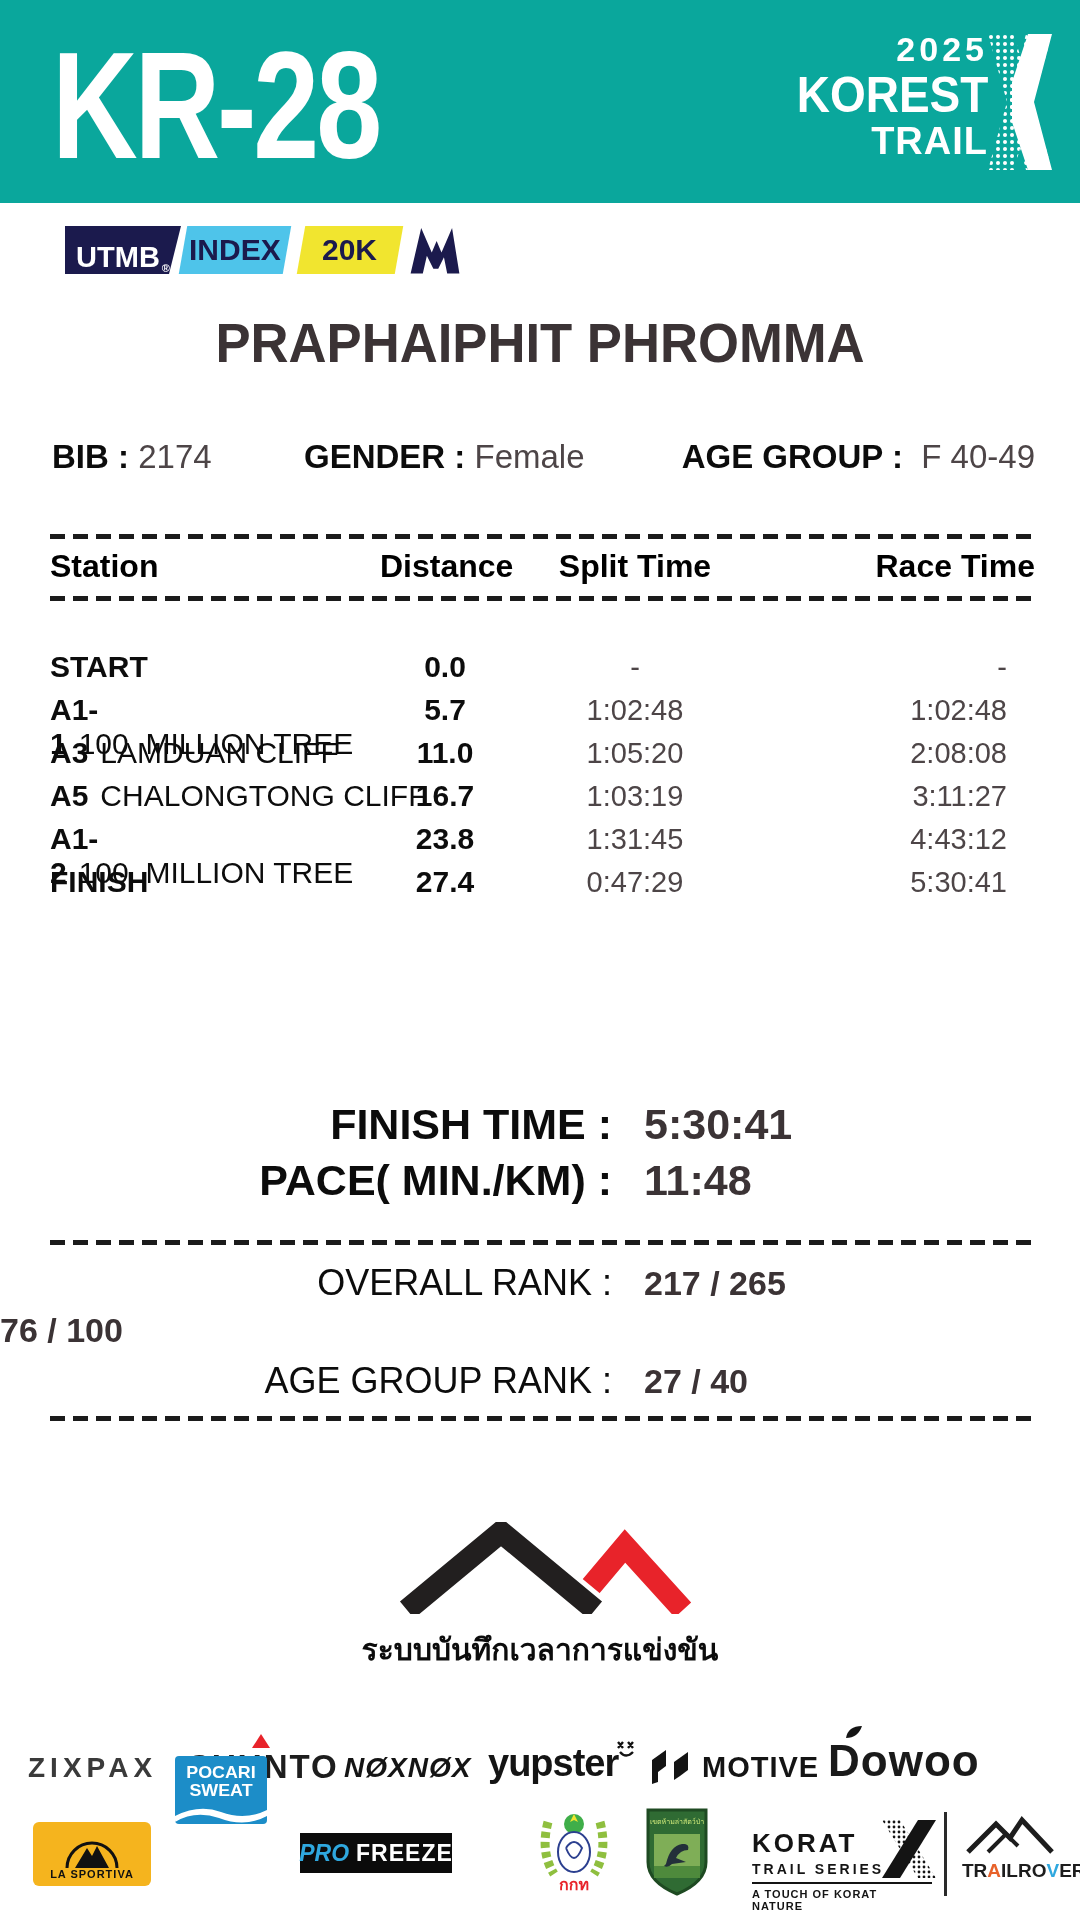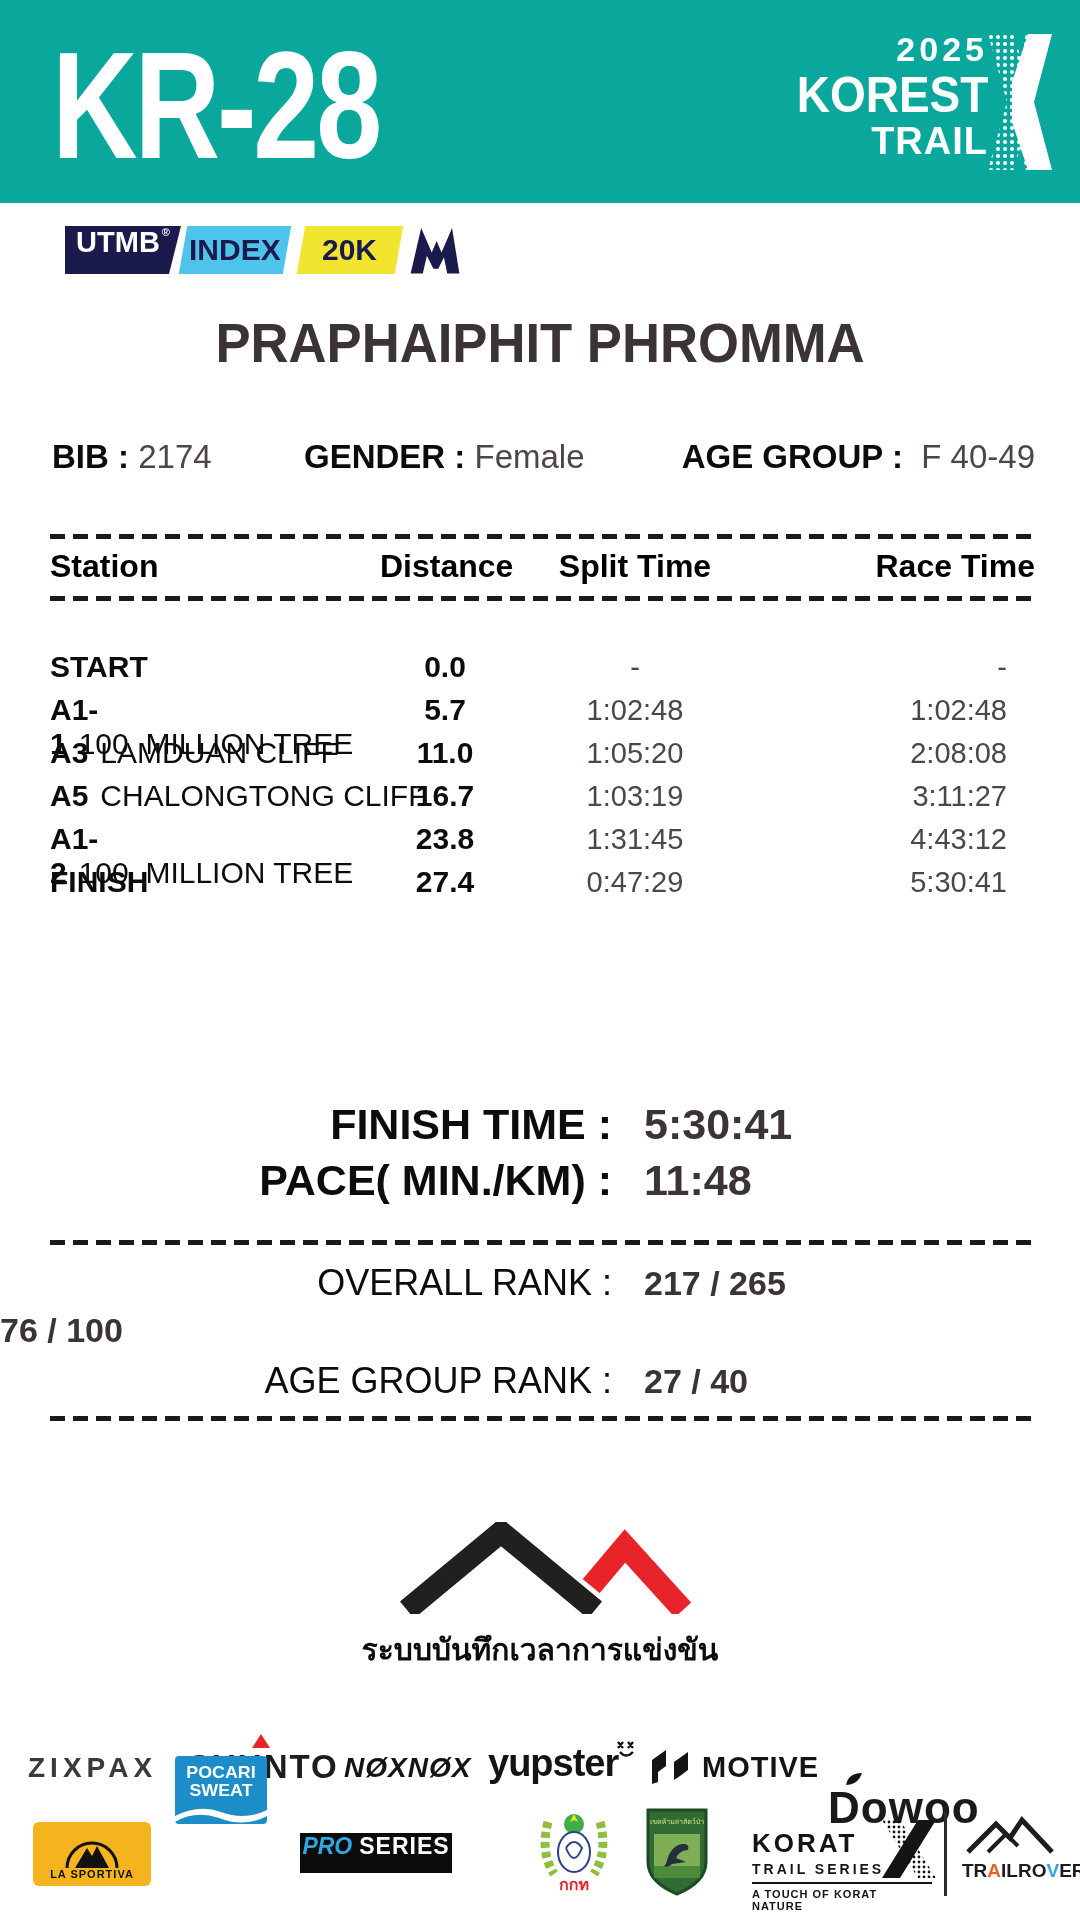--- a/index.html
+++ b/index.html
@@ -10,21 +10,21 @@
   .header{left:0;top:0;width:1080px;height:203px;background:#0aa79c;}
   .race-code{left:52px;top:18px;font-size:152px;font-weight:700;color:#fff;letter-spacing:-4px;transform:scaleX(.78);transform-origin:left top;white-space:nowrap;}
   .korest{right:92px;top:32px;text-align:right;color:#fff;line-height:1;}
   .korest .yr{font-size:34px;font-weight:700;letter-spacing:4px;margin-bottom:4px;}
   .korest .nm{font-size:50px;font-weight:800;letter-spacing:0;transform:scaleX(.92);transform-origin:right;margin-bottom:2px;}
   .korest .tr{font-size:38px;font-weight:700;letter-spacing:1px;}
   .xmark{right:28px;top:34px;width:64px;height:136px;}
 
   
   .badge{left:65px;top:226px;height:48px;display:flex;align-items:stretch;}
-  .b-utmb{background:#1b1a4d;color:#fff;width:116px;clip-path:polygon(0 0,100% 0,calc(100% - 12px) 100%,0 100%);display:flex;align-items:flex-start;justify-content:center;font-weight:800;font-size:29px;}
+  .b-utmb{background:#1b1a4d;color:#fff;width:116px;clip-path:polygon(0 0,100% 0,calc(100% - 12px) 100%,0 100%);display:flex;align-items:flex-end;justify-content:center;font-weight:800;font-size:29px;}
   .b-utmb sup{font-size:11px;margin-left:2px;}
   .b-index{background:#4ec4ea;color:#1b1a4d;width:104px;transform:skewX(-10deg);margin-left:2px;display:flex;align-items:center;justify-content:center;font-weight:800;font-size:30px;}
   .b-index>span,.b-20k>span{transform:skewX(10deg);}
   .b-20k{background:#f1e52f;color:#1b1a4d;width:98px;transform:skewX(-10deg);margin-left:14px;display:flex;align-items:center;justify-content:center;font-weight:800;font-size:30px;}
   .b-m{margin-left:10px;display:flex;align-items:center;}
 
   
   .rname{left:0;top:310px;width:1080px;text-align:center;font-size:56px;font-weight:700;color:#3b3335;transform:scaleX(.94);letter-spacing:0;}
   .bibrow{left:50px;top:438px;width:985px;height:40px;font-size:33px;}
   .bibrow .lab{font-weight:700;color:#0c0c0c;}
@@ -72,28 +72,28 @@
   
   .spon{color:#262626;white-space:nowrap;}
   .zixpax{left:28px;top:1752px;font-size:28px;font-weight:700;letter-spacing:5px;color:#3a3a3a;}
   .suunto{left:188px;top:1748px;font-size:33px;font-weight:700;letter-spacing:2px;color:#1d1d1d;}
   .suunto .tri{position:absolute;left:64px;top:-14px;width:0;height:0;border-left:9px solid transparent;border-right:9px solid transparent;border-bottom:14px solid #e8232a;}
   .noxnox{left:344px;top:1752px;font-size:28px;font-weight:800;font-style:italic;letter-spacing:1px;color:#141414;}
   .yupster{left:488px;top:1742px;font-size:38px;font-weight:800;letter-spacing:-1px;color:#141414;}
   .yupster .face{position:absolute;right:-22px;top:-2px;}
   .motive{left:652px;top:1750px;display:flex;align-items:center;gap:8px;}
   .motive .mtxt{font-size:29px;font-weight:800;letter-spacing:1px;color:#141414;}
-  .dowoo{left:828px;top:1736px;font-size:44px;font-weight:800;letter-spacing:1px;color:#1a1a1a;margin-top:47px;}
+  .dowoo{left:828px;top:1736px;font-size:44px;font-weight:800;letter-spacing:1px;color:#1a1a1a;}
   .dowoo .leaf{position:absolute;left:14px;top:-12px;}
 
   .lasportiva{left:33px;top:1822px;width:118px;height:64px;background:#f5b41e;border-radius:6px;display:flex;flex-direction:column;align-items:center;justify-content:flex-end;}
   .lasportiva .lst{font-size:11px;font-weight:700;letter-spacing:1px;color:#111;margin-bottom:6px;}
   .pocari{left:175px;top:1756px;width:92px;height:68px;background:#1c8dc8;border-radius:4px;position:relative;overflow:hidden;text-align:center;}
   .pocari .pt{color:#fff;font-weight:800;font-size:17px;letter-spacing:0;line-height:1.05;margin-top:8px;transform:scaleX(1.05);}
-  .profreeze{left:300px;top:1833px;width:152px;height:40px;background:#0b0b0b;display:flex;align-items:flex-start;justify-content:center;gap:7px;}
+  .profreeze{left:300px;top:1833px;width:152px;height:40px;background:#0b0b0b;display:flex;align-items:center;justify-content:center;gap:7px;}
   .profreeze .pro{color:#2fa8df;font-weight:800;font-size:23px;font-style:italic;}
   .profreeze .frz{color:#fff;font-weight:800;font-size:23px;letter-spacing:1px;}
   .sat{left:538px;top:1808px;width:72px;height:88px;}
   .shield{left:642px;top:1806px;width:70px;height:90px;}
   .koratx{left:752px;top:1828px;width:180px;}
   .koratx .k1{font-size:26px;font-weight:800;letter-spacing:3px;color:#141414;}
   .koratx .k2{font-size:14px;font-weight:800;letter-spacing:3px;color:#141414;margin-top:2px;}
   .koratx .k3{font-size:11px;font-weight:700;letter-spacing:1px;color:#141414;border-top:2px solid #141414;margin-top:5px;padding-top:4px;}
   .koratx .kx{position:absolute;right:-4px;top:-8px;}
   .vdiv{left:944px;top:1812px;width:3px;height:84px;background:#2a2a2a;}
@@ -279,21 +279,21 @@
 
 <div class="abs pocari">
   <div class="pt"><span>POCARI</span><br><span>SWEAT</span></div>
   <svg width="92" height="22" viewBox="0 0 92 22" style="position:absolute;left:0;bottom:0;">
     <path d="M0,14 Q24,2 46,10 Q70,19 92,8 L92,14 Q70,26 44,16 Q20,8 0,20 Z" fill="#fff"></path>
   </svg>
 </div>
 
 <div class="abs profreeze">
   <span class="pro">PRO</span>
-  <span class="frz">SERIES</span>
+  <span class="frz">FREEZE</span>
 </div>
 
 <div class="abs sat">
   <svg width="72" height="88" viewBox="0 0 72 88">
     <path d="M10,14 Q2,44 16,66" fill="none" stroke="#8fbf3f" stroke-width="9" stroke-dasharray="6 4"></path>
     <path d="M62,14 Q70,44 56,66" fill="none" stroke="#8fbf3f" stroke-width="9" stroke-dasharray="6 4"></path>
     <circle cx="36" cy="16" r="10" fill="#3fae49"></circle>
     <path d="M36,6 L40,14 L36,12 L32,14 Z" fill="#f1e52f"></path>
     <ellipse cx="36" cy="44" rx="16" ry="20" fill="#fff" stroke="#2b3f8f" stroke-width="2"></ellipse>
     <path d="M28,40 Q36,28 44,40 Q40,50 36,50 Q32,50 28,40" fill="none" stroke="#2b3f8f" stroke-width="2"></path>

